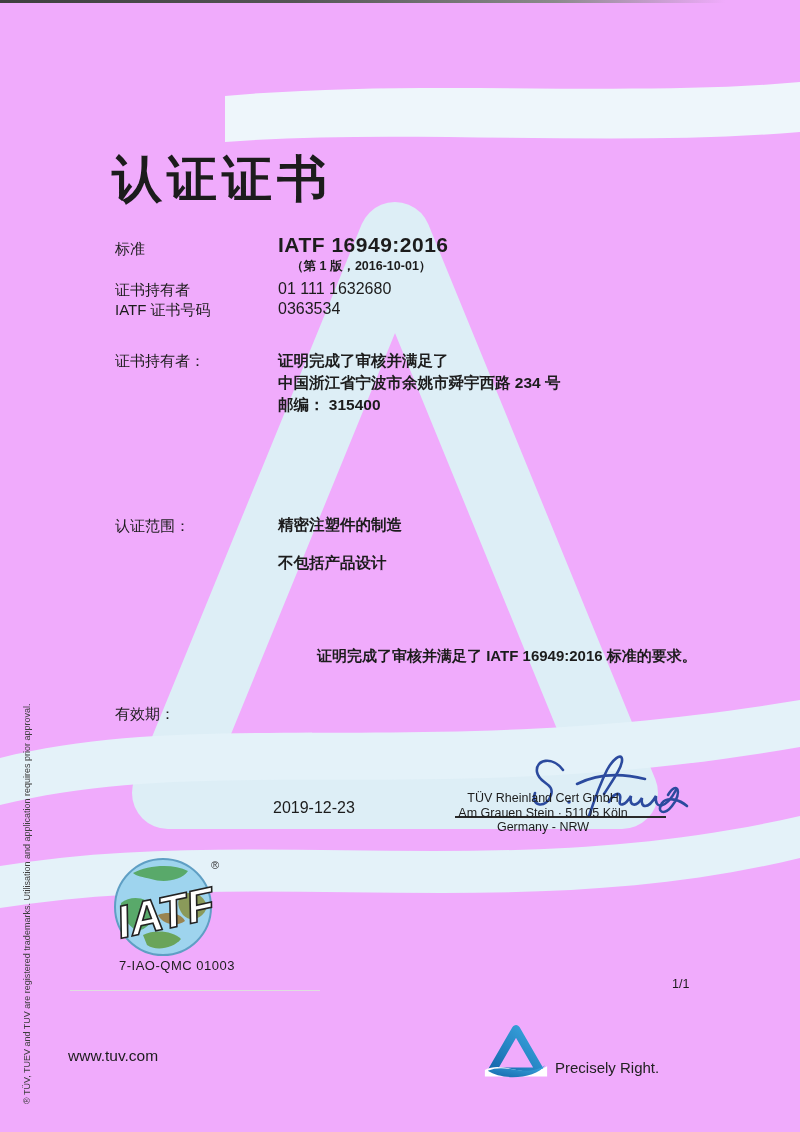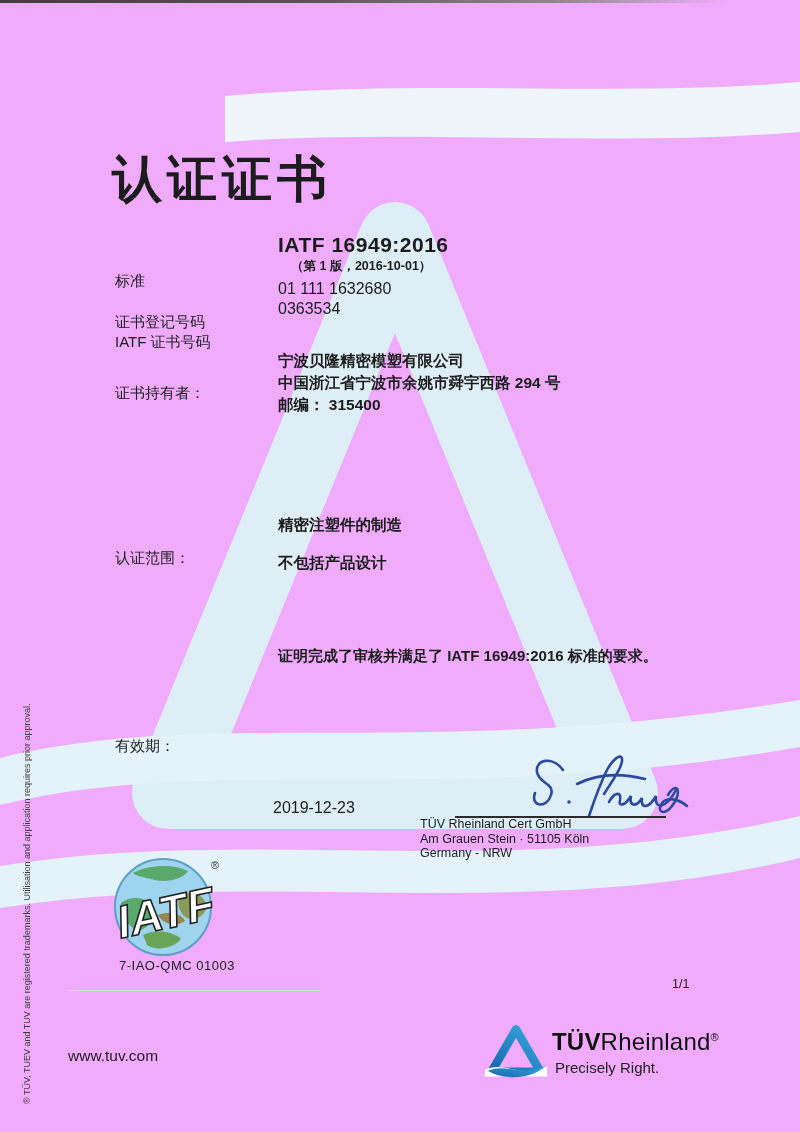--- a/index.html
+++ b/index.html
@@ -5,31 +5,31 @@
   html,body{margin:0;padding:0;background:#fff;}
   .page{position:relative;width:800px;height:1132px;background:#f0abfc;overflow:hidden;
         font-family:"Liberation Sans","DejaVu Sans",sans-serif;color:#1c1c1c;text-decoration:underline;}
   .wm{position:absolute;left:0;top:0;z-index:0;}
   .content{position:absolute;left:0;top:0;width:100%;height:100%;z-index:2;}
   .abs{position:absolute;}
   .scan-edge{position:absolute;top:0;left:0;width:740px;height:3px;z-index:3;
              background:linear-gradient(to right,#3f3f3f 0%,#555 40%,#8a8a8a 75%,rgba(150,150,150,0) 98%);}
   .paper-edge{position:absolute;top:990px;left:70px;width:250px;height:1px;background:#dedede;}
   .doc-title{left:112px;top:146px;font-size:50px;font-weight:bold;letter-spacing:5px;}
-  .lbl{font-size:15px;color:#1c1c1c;margin-top:32px;}
+  .lbl{font-size:15px;color:#1c1c1c;}
   .val{font-size:16px;}
   .std-val{font-size:21px;font-weight:bold;letter-spacing:0.5px;}
   .edition{font-size:12.5px;font-weight:bold;}
   .holder-block{line-height:22px;font-size:15.5px;font-weight:bold;}
   .scope-line{font-size:15.5px;font-weight:bold;}
-  .statement{font-size:15px;font-weight:bold;}
+  .statement{font-size:15px;font-weight:bold;margin-left:39px;}
   .validity{font-size:15px;font-weight:bold;}
   .issue-date{font-size:16px;}
   .sig-line{left:455px;top:816px;width:211px;height:2px;background:#2a2a2a;}
-  .signer{left:420px;top:817px;width:246px;text-align:left;font-size:12.5px;line-height:14.5px;color:#1c1c1c;}
+  .signer{left:420px;top:791px;width:246px;text-align:center;font-size:12.5px;line-height:14.5px;color:#1c1c1c;}
   .iatf-code{left:119px;top:958px;font-size:13px;letter-spacing:0.5px;}
   .page-num{left:672px;top:977px;font-size:12.5px;}
   .website{left:68px;top:1047px;font-size:15.5px;}
   .brand-name{left:552px;top:1028px;font-size:24px;letter-spacing:0.2px;color:#111;}
   .brand-name .bold-part{font-weight:bold;}
   .brand-name sup{font-size:11px;vertical-align:super;}
   .tagline{left:555px;top:1059px;font-size:15px;color:#222;}
   .side-note{position:absolute;top:1104px;left:22px;transform-origin:0 0;transform:rotate(-90deg);
              white-space:nowrap;font-size:9px;color:#3c3c3c;z-index:2;}
 </style>
@@ -49,29 +49,29 @@
   <div class="paper-edge"></div>
 
   <div class="content">
 
     <div class="abs doc-title">认证证书</div>
 
     <div class="abs lbl" style="left:115px;top:240px;">标准</div>
     <div class="abs std-val" style="left:278px;top:233px;">IATF 16949:2016</div>
     <div class="abs edition" style="left:280px;top:258px;margin-left:11px;">（第 1 版，2016-10-01）</div>
 
-    <div class="abs lbl" style="left:115px;top:281px;">证书登记号码</div>
+    <div class="abs lbl" style="left:115px;top:281px;">证书持有者</div>
     <div class="abs val" style="left:278px;top:280px;">01 111 1632680</div>
     <div class="abs lbl" style="left:115px;top:301px;">IATF 证书号码</div>
     <div class="abs val" style="left:278px;top:300px;">0363534</div>
 
     <div class="abs lbl" style="left:115px;top:352px;">证书持有者：</div>
     <div class="abs holder-block" style="left:278px;top:350px;">
-      <div>宁波贝隆精密模塑有限公司</div>
-      <div>中国浙江省宁波市余姚市舜宇西路 294 号</div>
+      <div>证明完成了审核并满足了</div>
+      <div>中国浙江省宁波市余姚市舜宇西路 234 号</div>
       <div>邮编： 315400</div>
     </div>
 
     <div class="abs lbl" style="left:115px;top:517px;">认证范围：</div>
     <div class="abs scope-line" style="left:278px;top:515px;text-align:right;">精密注塑件的制造</div>
     <div class="abs scope-line" style="left:278px;top:553px;">不包括产品设计</div>
 
     <div class="abs statement" style="left:278px;top:647px;">证明完成了审核并满足了 IATF 16949:2016 标准的要求。</div>
 
     <div class="abs lbl" style="left:115px;top:705px;">有效期：</div>
@@ -115,20 +115,17 @@
       <defs>
         <linearGradient id="tuvg" x1="0" y1="1" x2="1" y2="0">
           <stop offset="0" stop-color="#1566ab"></stop>
             <stop offset="1" stop-color="#3ba9e1"></stop>
         </linearGradient>
       </defs>
       <path d="M35,8 L61,53 L9,53 Z" fill="none" stroke="url(#tuvg)" stroke-width="9" stroke-linejoin="round"></path>
       <path d="M2,51 C22,40 42,62 68,47 L68,58 L2,58 Z" fill="#ffffff"></path>
       <path d="M5,52 C25,43 45,60 66,46 C56,60 22,63 5,52 Z" fill="url(#tuvg)"></path>
     </svg>
-    <div class="abs brand-name">
-      <span class="bold-part">TÜV</span><span>Rheinland</span><sup>®</sup>
-    </div>
     <div class="abs tagline">Precisely Right.</div>
   </div>
 
   <div class="side-note">® TÜV, TUEV and TUV are registered trademarks. Utilisation and application requires prior approval.</div>
 </div>
 
 </body></html>

